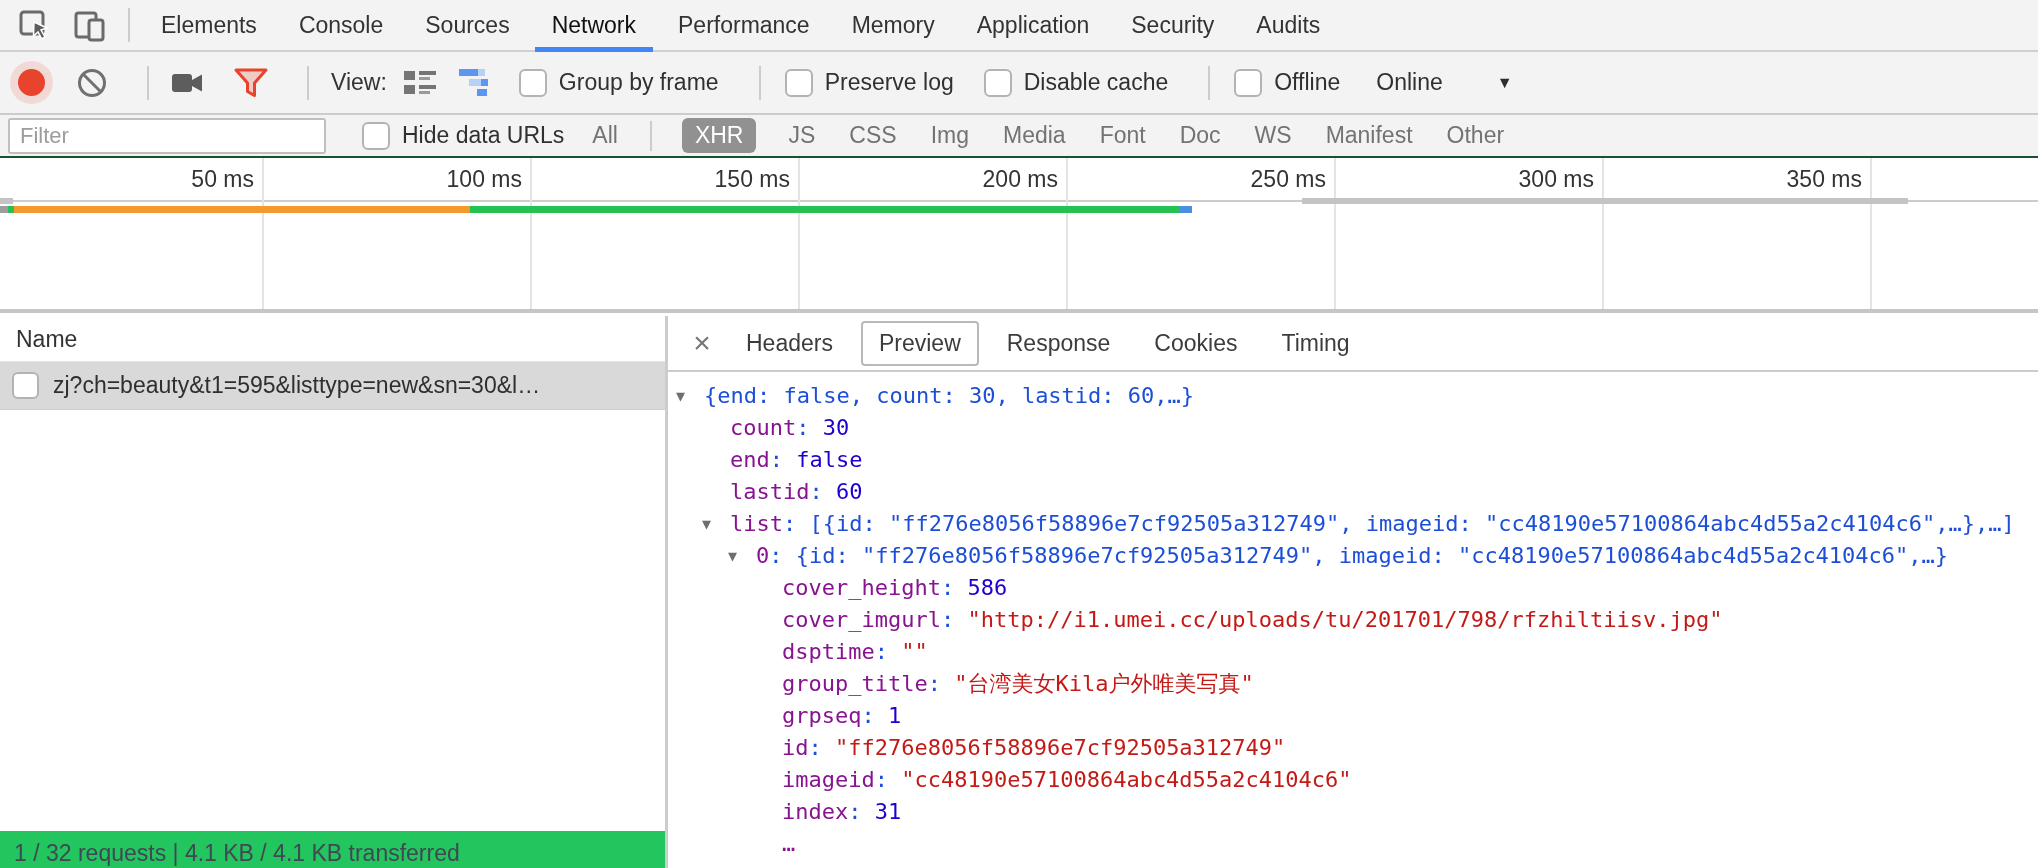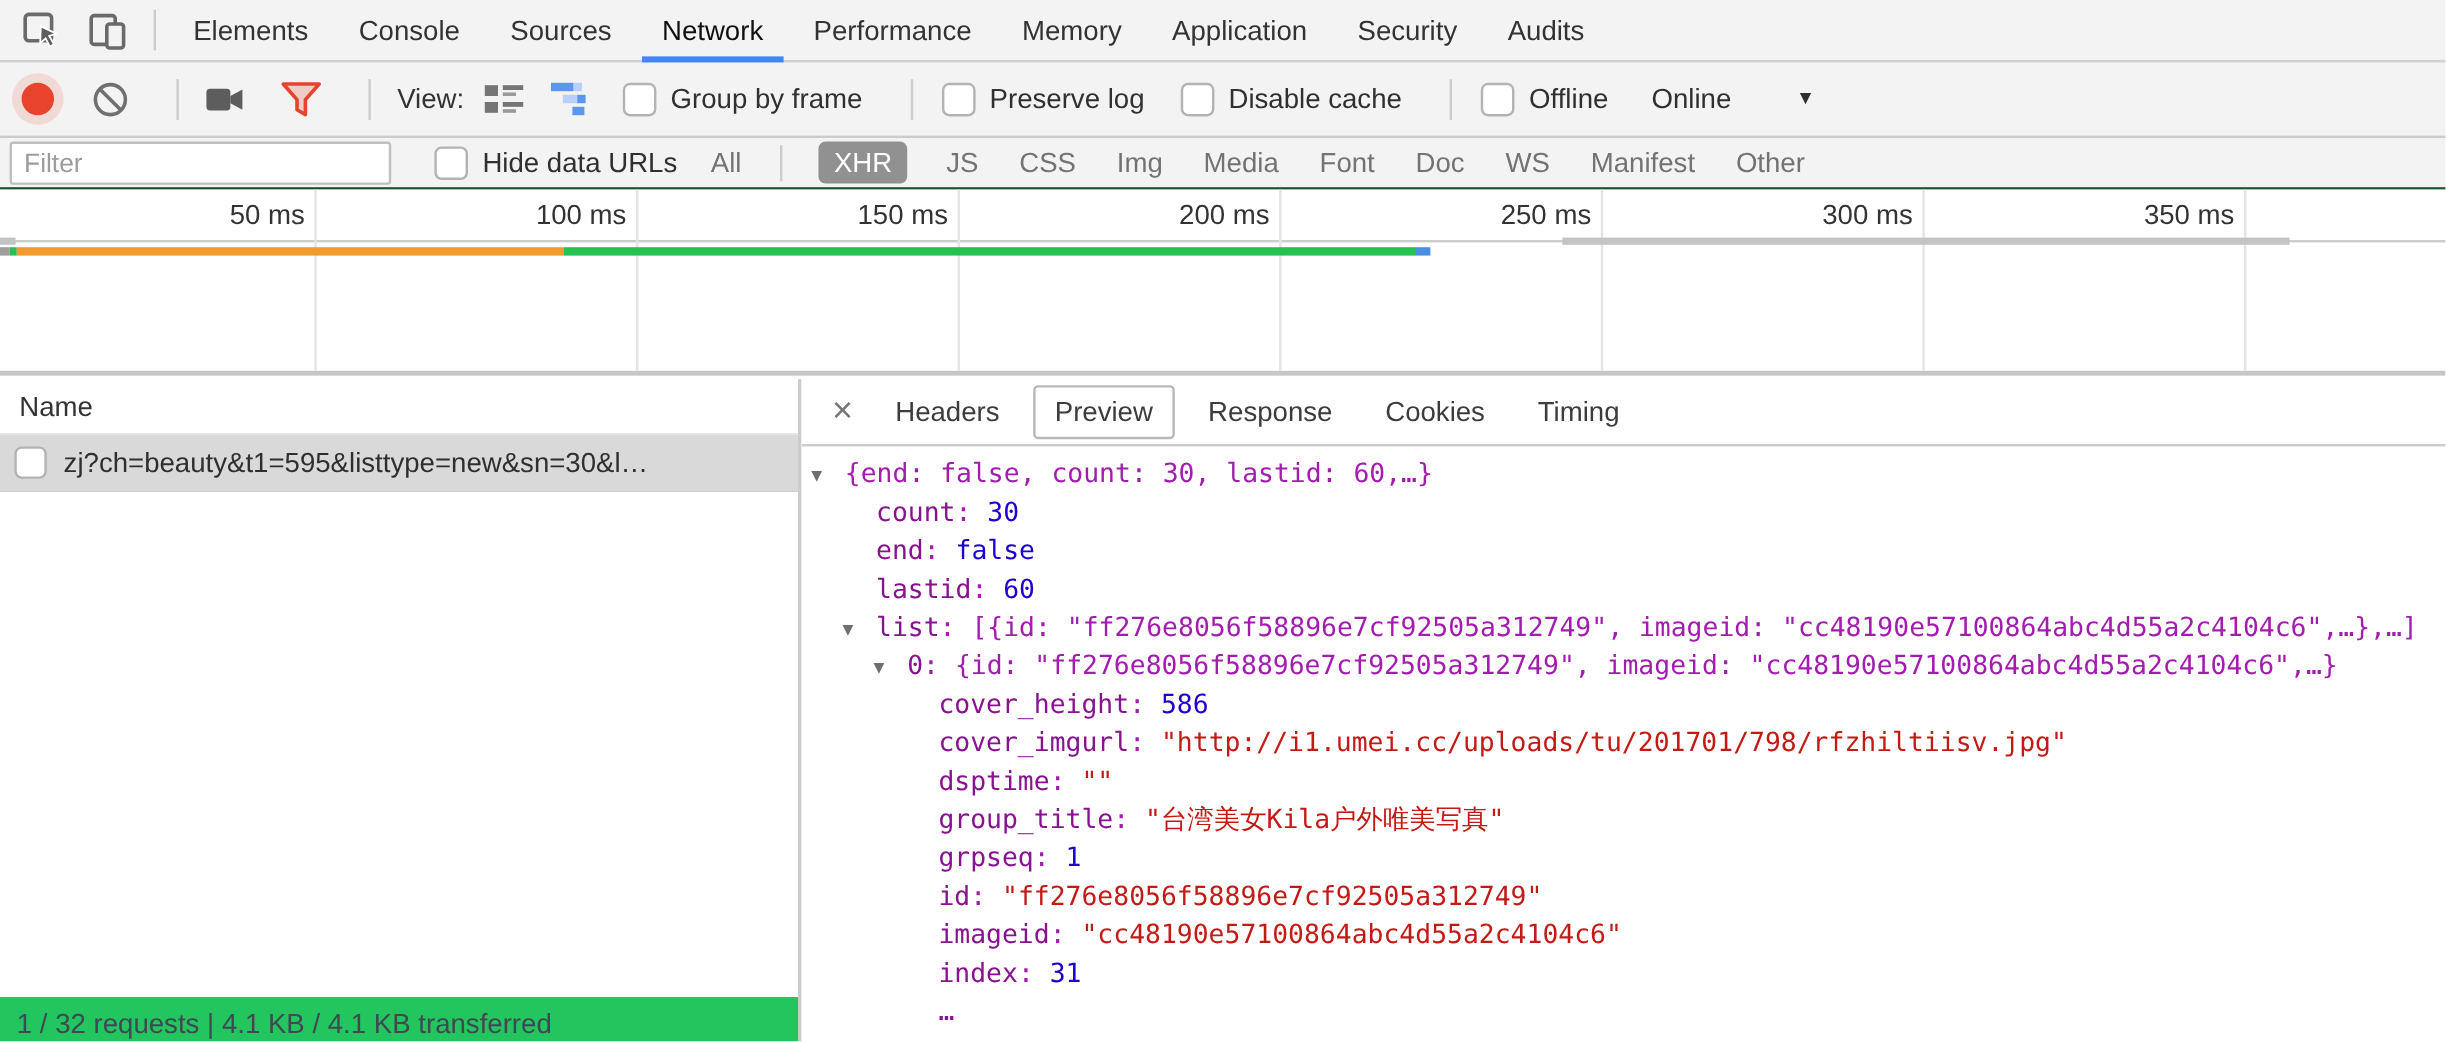--- a/index.html
+++ b/index.html
@@ -76,21 +76,21 @@
                  padding-left:12px; background:#fff; }
   .close-x { font-size:30px; color:#777; width:44px; text-align:center; cursor:default; }
   .dtab { font-size:23px; color:#3c3c3c; padding:7px 16px; margin:0 6px; cursor:default;
           white-space:nowrap; }
   .dtab.active { border:2px solid #b9b9b9; border-radius:4px; background:#fff; }
 
   .tree { position:absolute; top:58px; left:0; right:0; bottom:0; overflow:hidden;
           padding-top:6px; font-family:"DejaVu Sans Mono", monospace; font-size:22px; }
   .tree-row { position:relative; height:32px; line-height:32px; white-space:nowrap; }
   .expander { position:absolute; top:0; font-size:15px; color:#6f6f6f; line-height:32px; }
-  .tk-plain { color:#a21caf; }
+  .tk-plain { color:#1d4ed8; }
   .tk-key   { color:#881391; }
   .tk-num   { color:#1c00cf; }
   .tk-str   { color:#c41a16; }
 
   svg { display:block; }
 </style>
 </head>
 <body>
 
 <div class="page">

